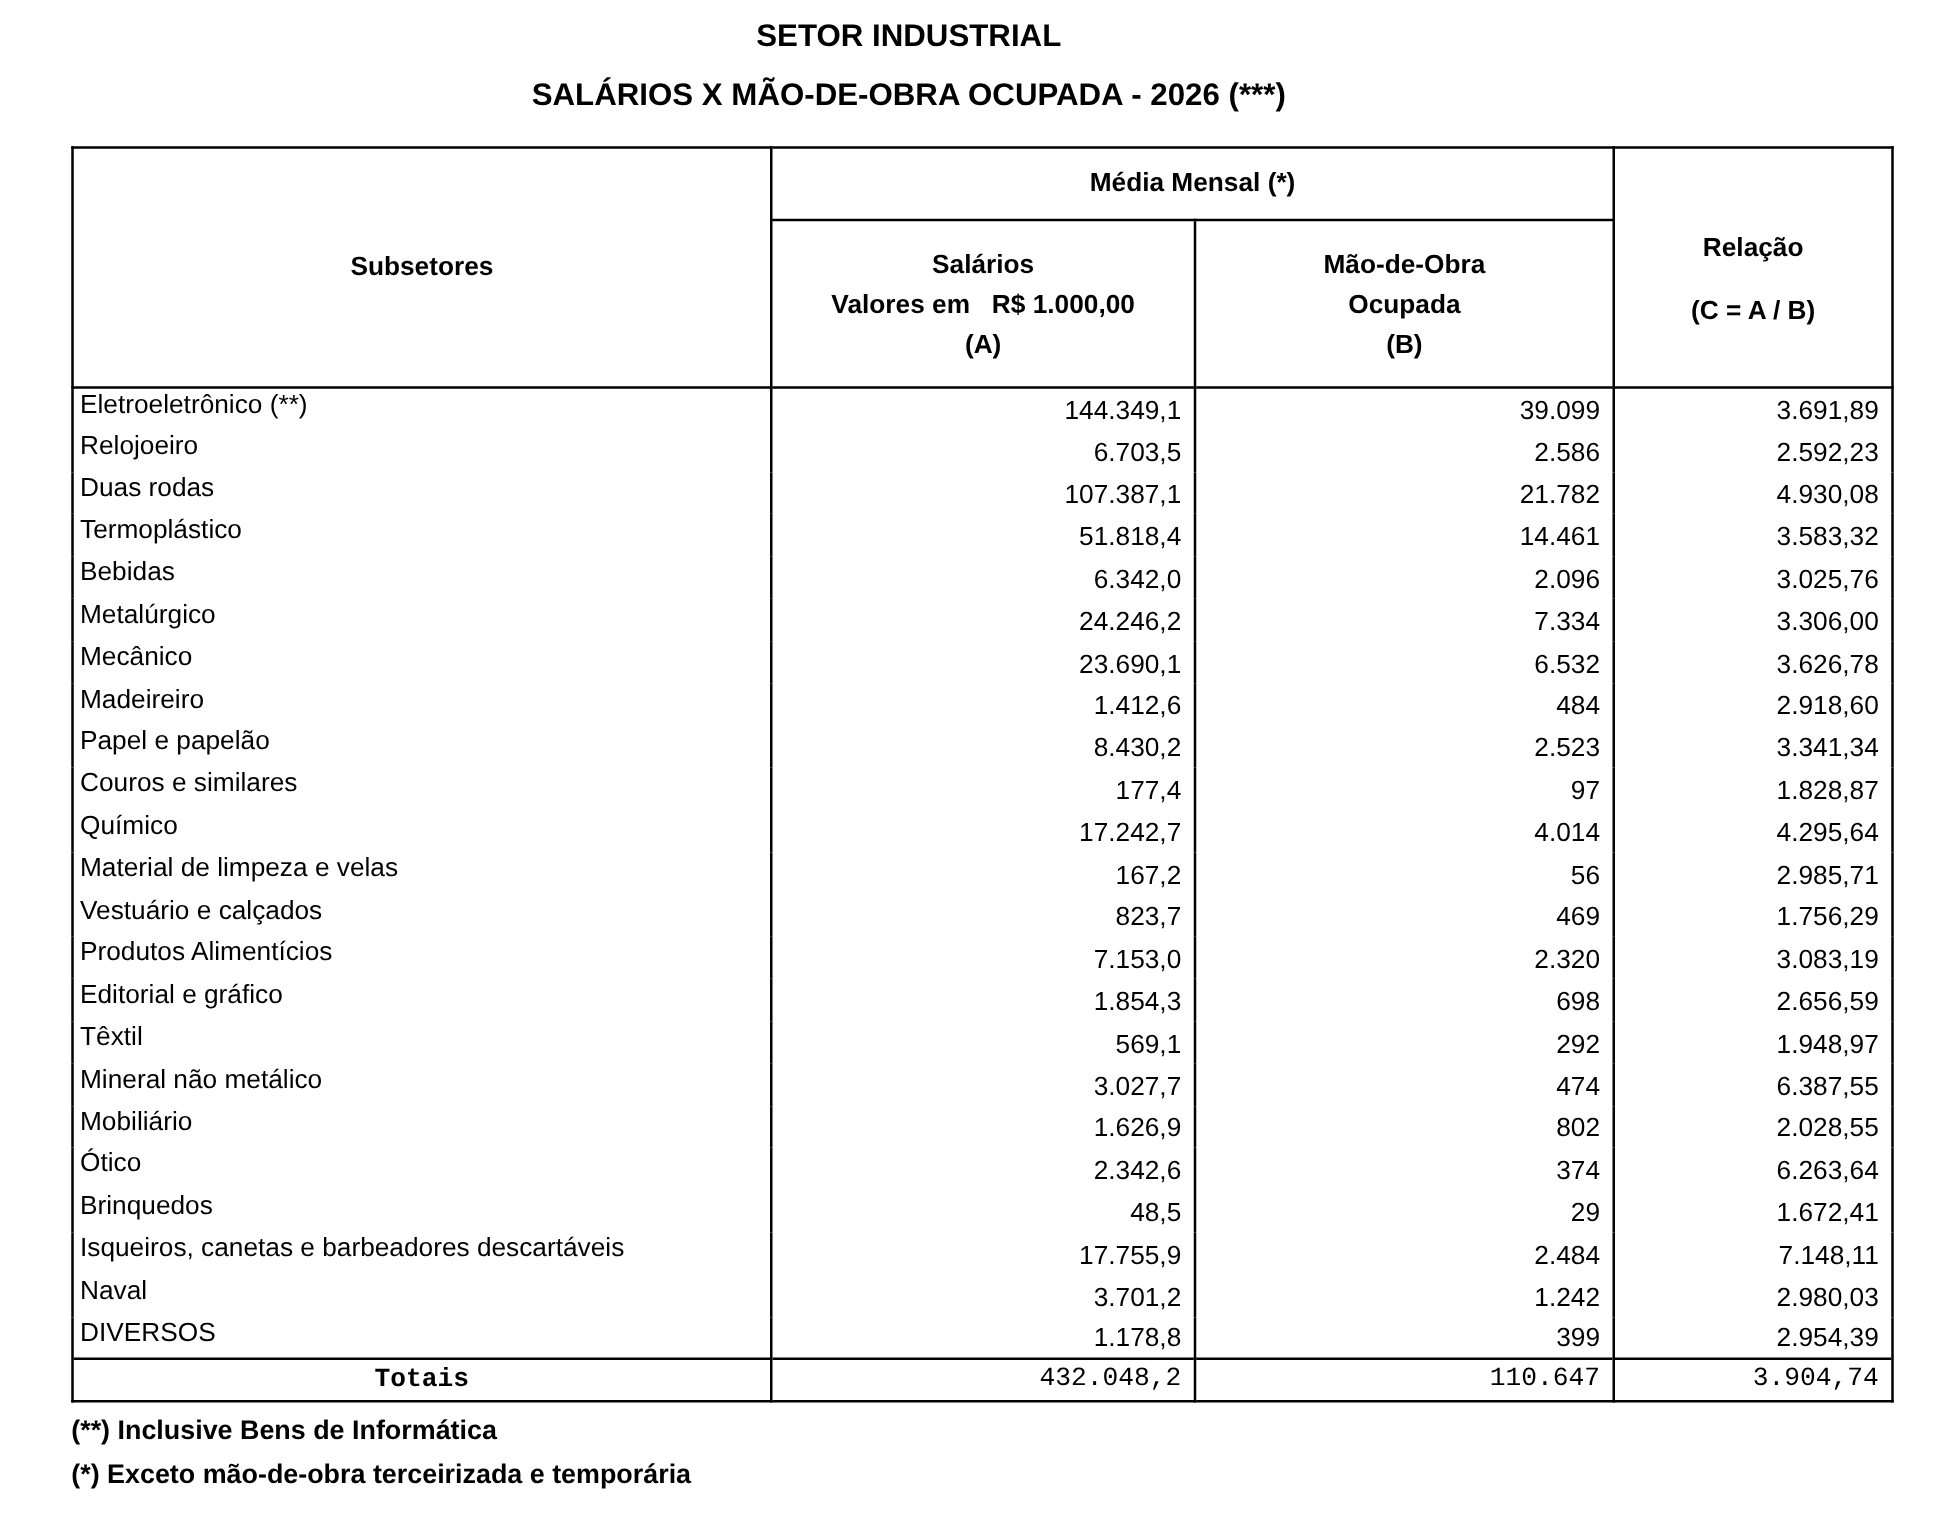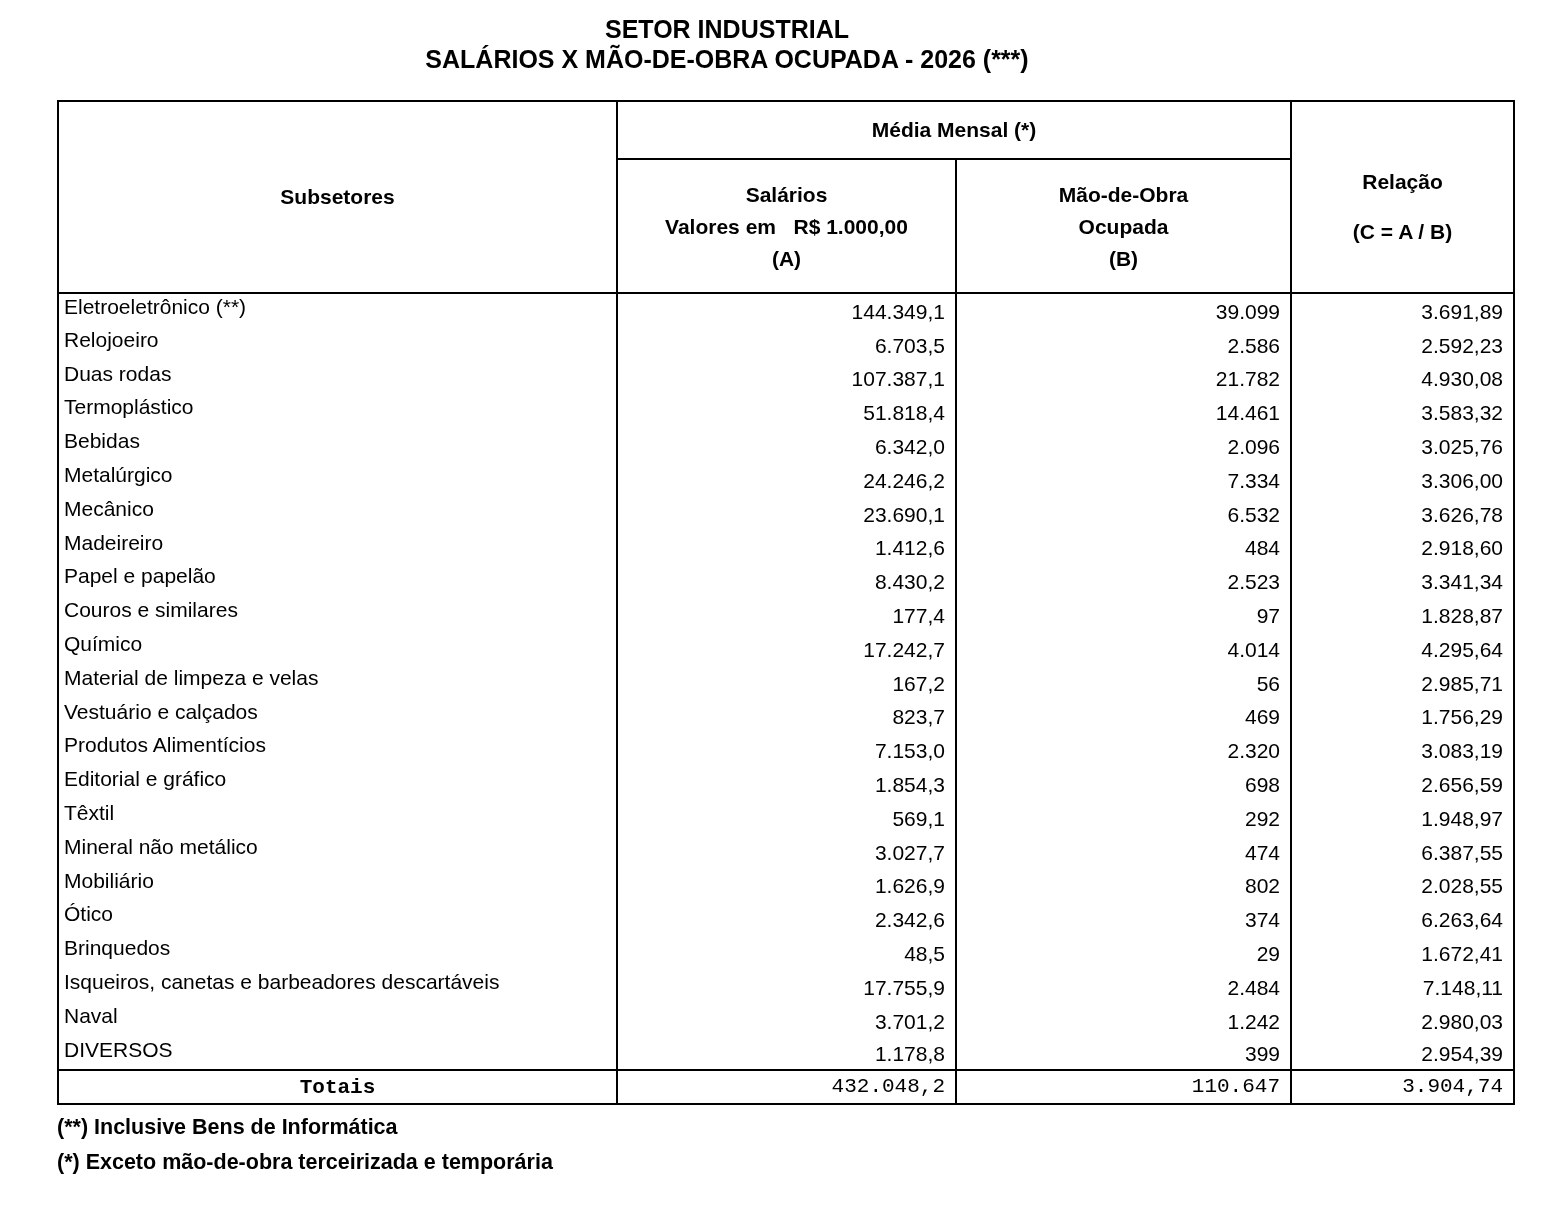--- a/index.html
+++ b/index.html
@@ -12,21 +12,21 @@
     -webkit-font-smoothing: antialiased;
   }
   .page { width: 1454px; padding-top: 14px; }
 
   .title {
     text-align: center;
     font-weight: bold;
     font-size: 25px;
     line-height: 30px;
   }
-  .subtitle { }
+  .subtitle { margin-top: 17px; }
 
   table.tbl {
     margin: 26px 0 0 57px;
     width: 1456px;
     border-collapse: collapse;
     table-layout: fixed;
     border: 2px solid #000;
     font-size: 21px;
   }
   col.c1 { width: 559px; }

